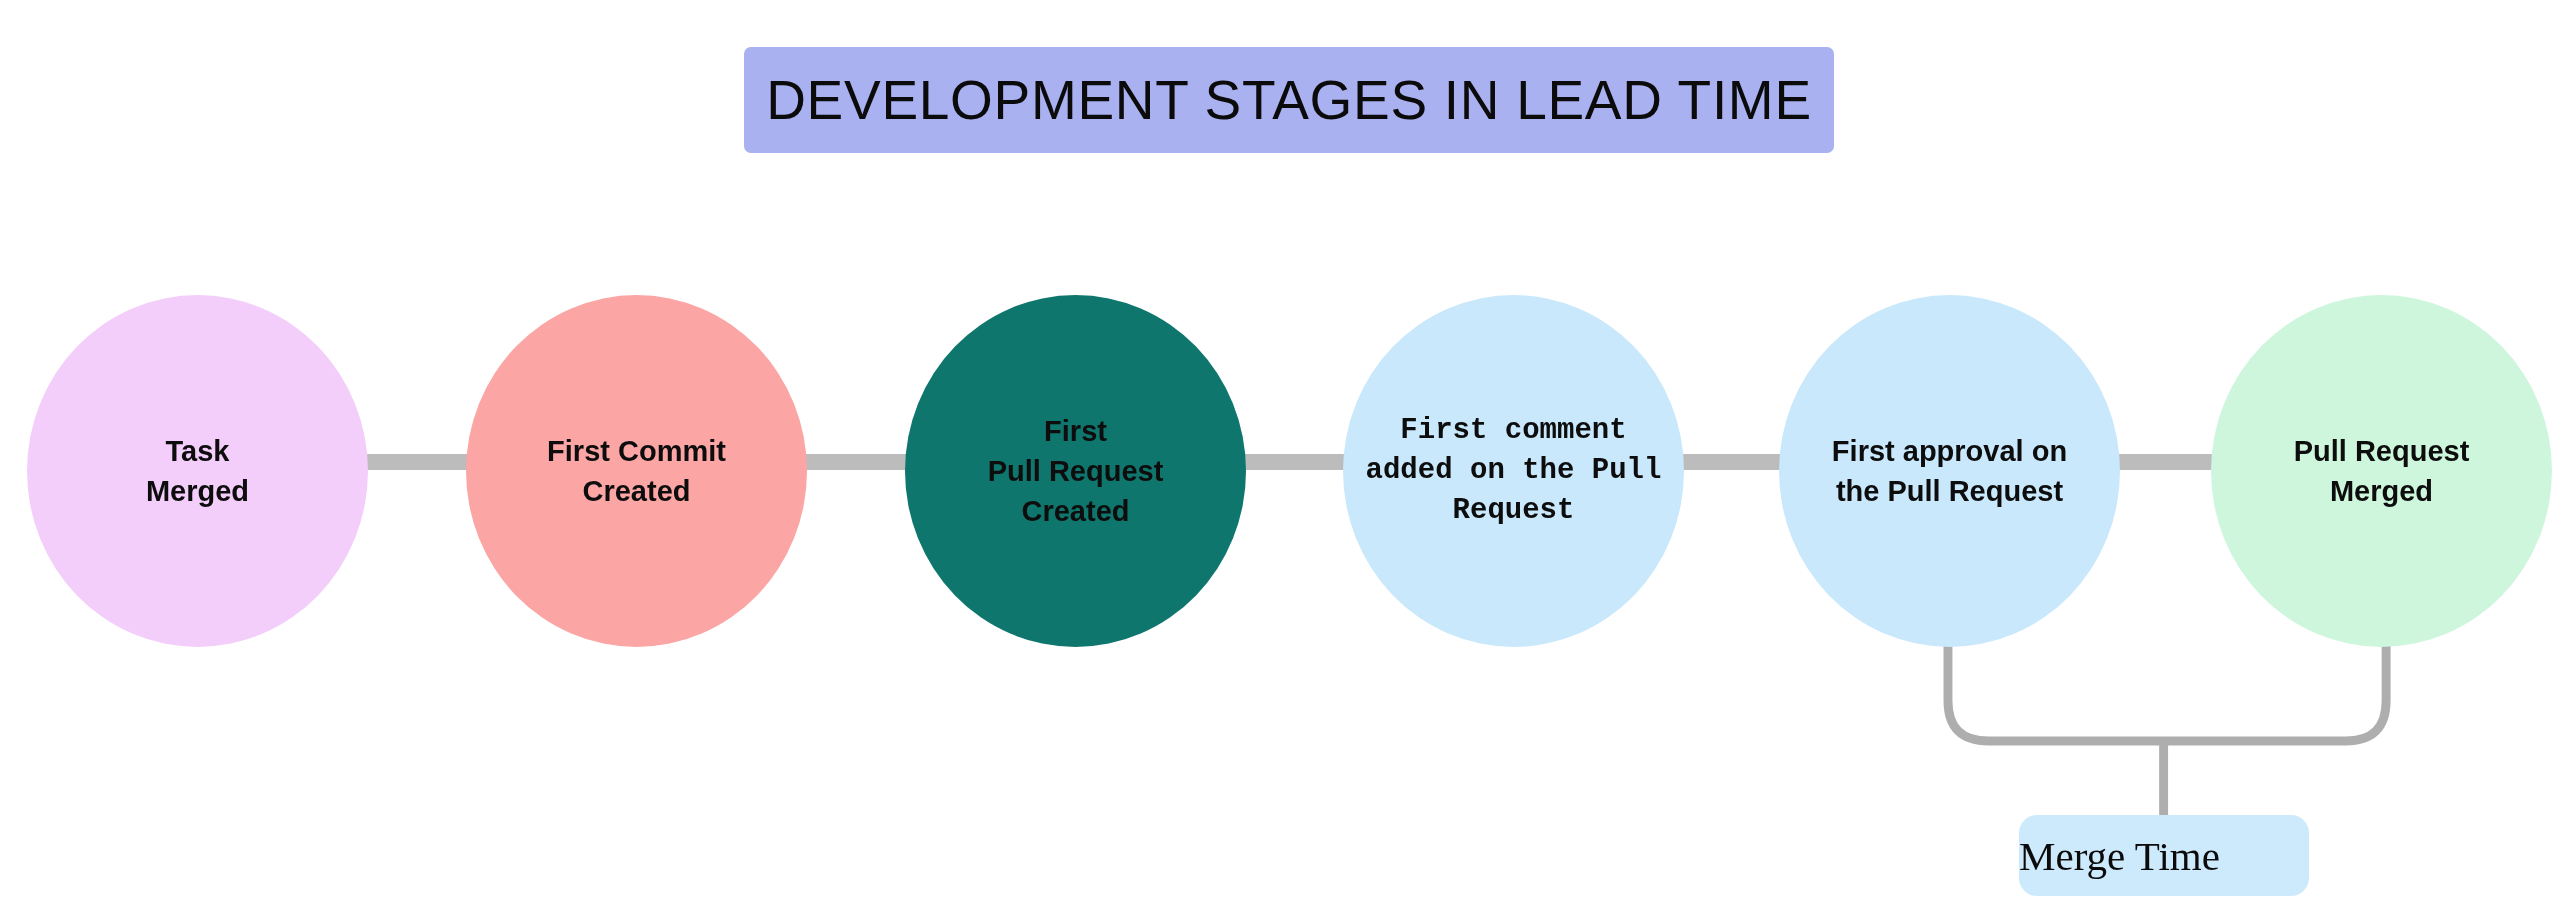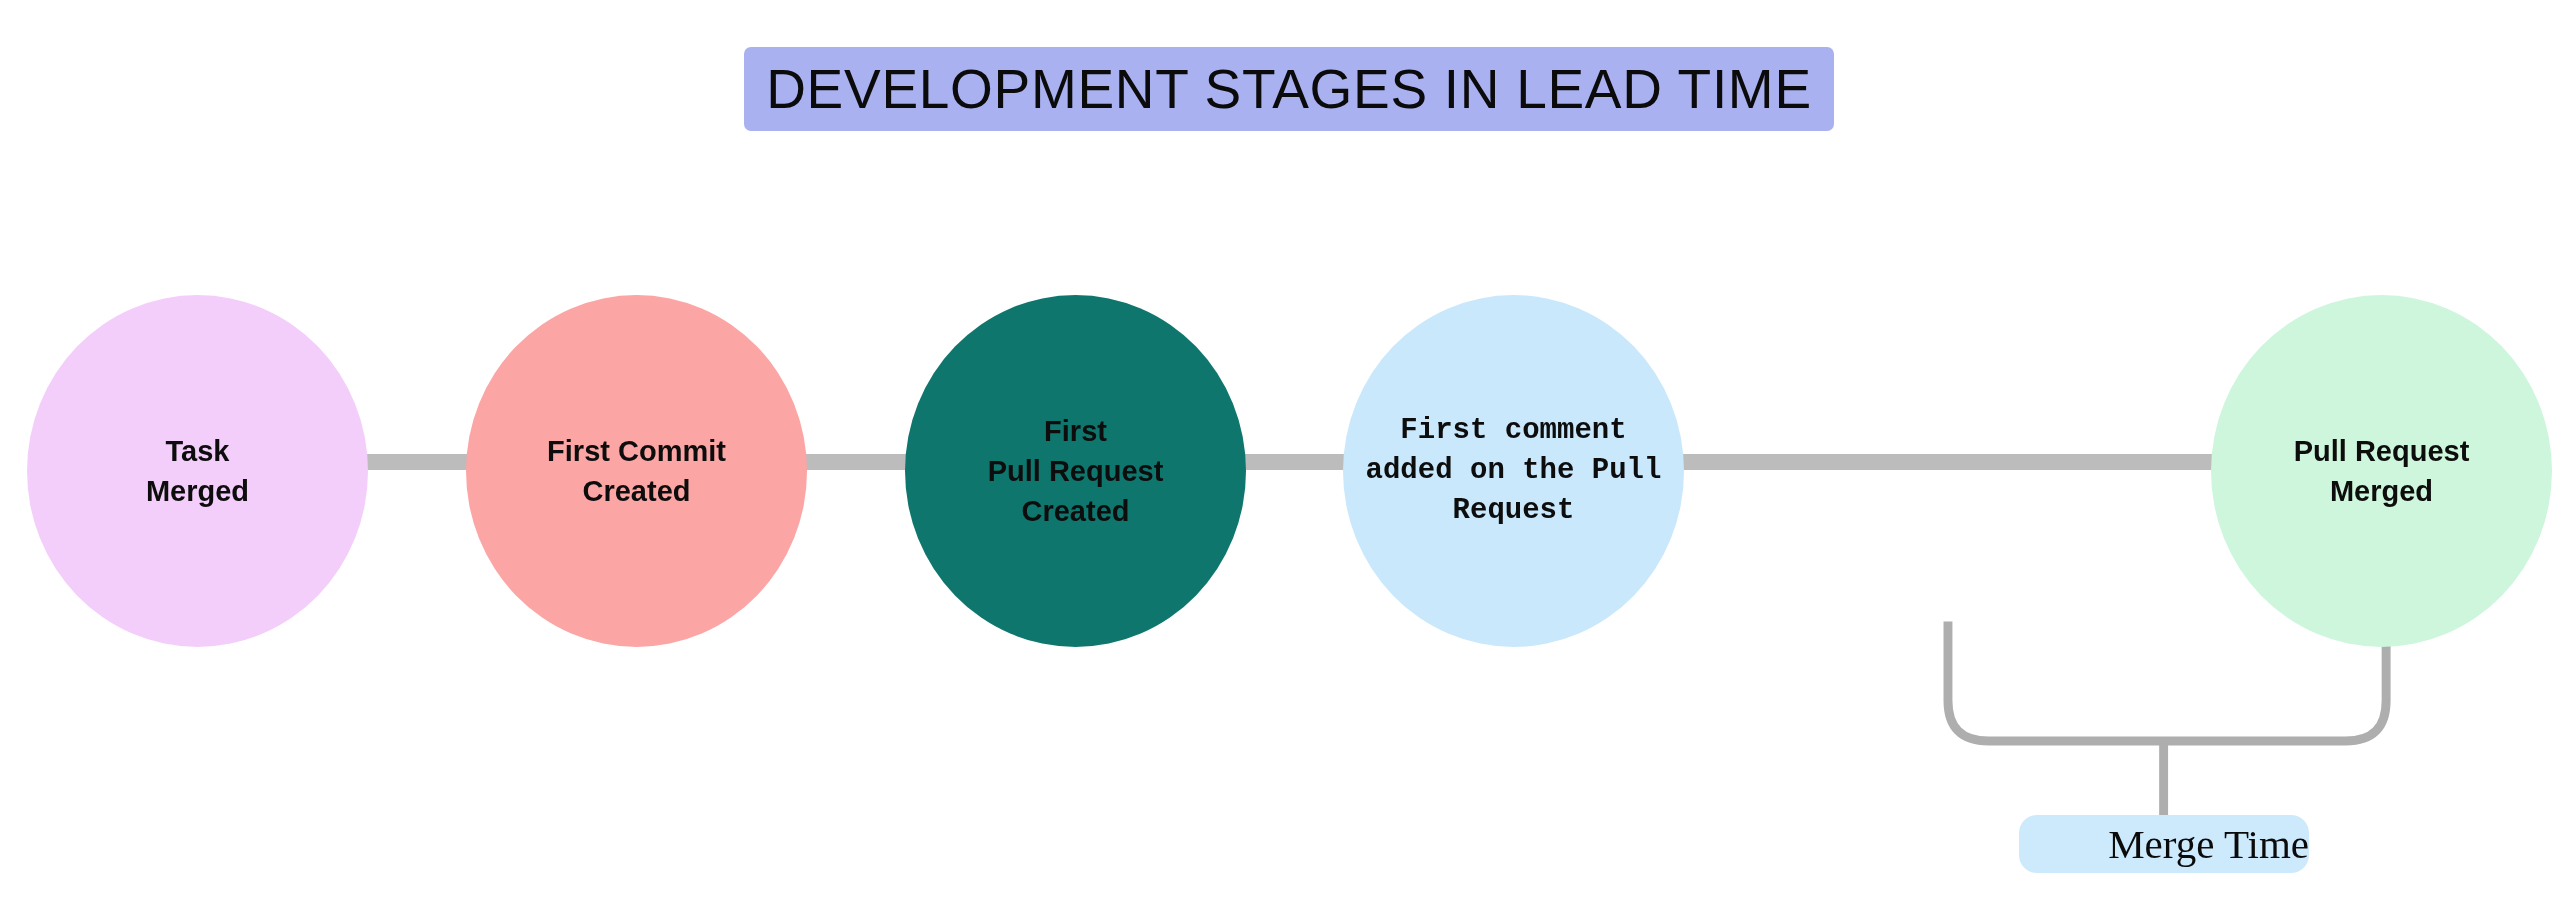--- a/index.html
+++ b/index.html
@@ -9,21 +9,21 @@
     position: relative; overflow: hidden;
     font-family: "Liberation Sans", sans-serif;
     color: #0d0d0d;
   }
   .canvas { position: absolute; inset: 0; }
 
   
   .title-banner {
     position: absolute;
     left: 744px; top: 47px;
-    width: 1090px; height: 84px;
+    width: 1090px; height: 106px;
     border-radius: 6.9px;
     display: flex; align-items: center; justify-content: center;
     font-size: 55px; font-weight: 400; letter-spacing: 0.7px;
     color: #0b0b0b; white-space: nowrap;
   }
 
   
   .connector {
     position: absolute;
     left: 197px; top: 454px;
@@ -55,23 +55,23 @@
   .s2 { left: 466px; }
   .s3 { left: 905px; }
   .s4 { left: 1343px; }
   .s5 { left: 1779px; }
   .s6 { left: 2211px; }
 
   
   .merge-box {
     position: absolute;
     left: 2019px; top: 815px;
-    width: 290px; height: 58px;
+    width: 290px; height: 81px;
     border-radius: 18px;
-    display: flex; align-items: center; justify-content: flex-end;
+    display: flex; align-items: center; justify-content: flex-start;
     z-index: 2;
   }
   .merge-box .label {
     font-family: cursive;
     font-size: 41px; font-weight: 500;
     color: #0b0b0b; white-space: nowrap;
   }
 </style>
 </head>
 <body>
@@ -98,20 +98,24 @@
   <div class="stage s3" style="background: #0f766e;">
     <span class="label">First
 Pull Request
 Created</span>
   </div>
   <div class="stage s4" style="background: rgb(201, 232, 251); font-family: Liberation Mono, monospace;">
     <span class="label">First comment
 added on the Pull
 Request</span>
   </div>
+  <div class="stage s5" style="background: rgb(201, 232, 251);">
+    <span class="label">First approval on
+the Pull Request</span>
+  </div>
   <div class="stage s6" style="background: rgb(206, 246, 221);">
     <span class="label">Pull Request
 Merged</span>
   </div>
 
   <div class="merge-box" style="background: rgb(205, 234, 252);">
     <span class="label">Merge Time</span>
   </div>
 
 </main>

